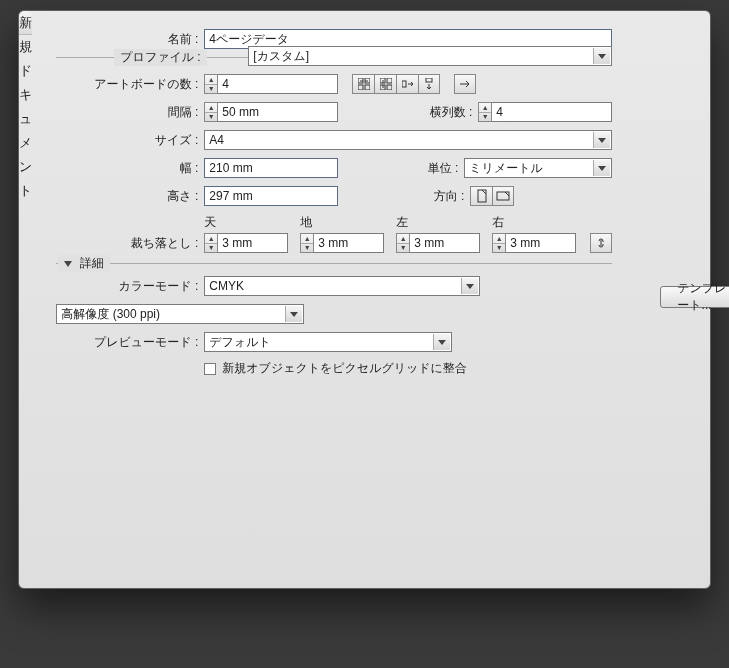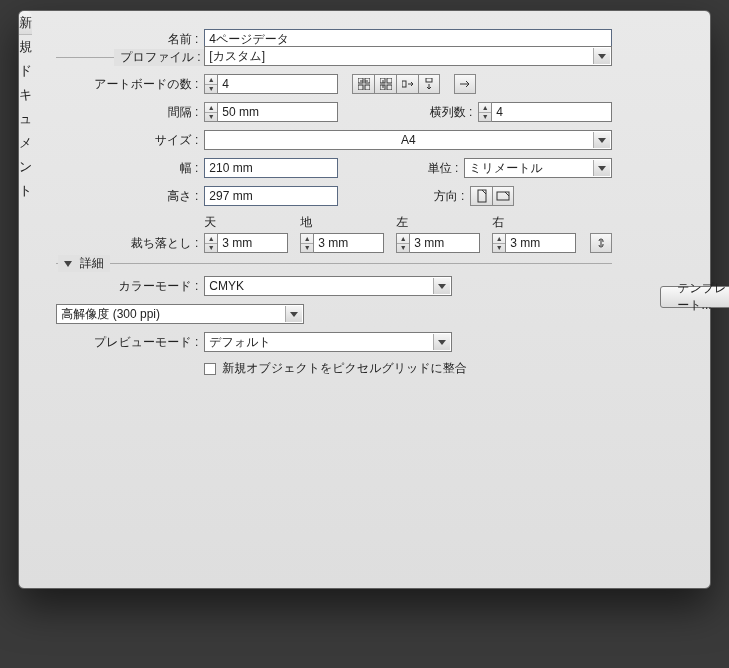--- a/index.html
+++ b/index.html
@@ -88,21 +88,21 @@
       <input class="txt wide" value="4ページデータ" style="">
     </div>
 
     <div class="fieldset" style="margin-left:0;">
       <div class="legend" style="left:58px;">
         <span>プロファイル :</span>
       </div>
 
       <div class="row" style="margin-top:-24px;">
         <div class="lbl"></div>
-        <div class="select" style="flex:1;">
+        <div class="select" style="flex:1;margin-left:44px;">
           <span>[カスタム]</span>
             <span class="tri"></span>
         </div>
       </div>
 
       <div class="row">
         <div class="lbl">アートボードの数 :</div>
         <div class="spin">
           <div class="btns">
               <span>▲</span>
@@ -166,21 +166,21 @@
           <div class="btns">
               <span>▲</span>
               <span>▼</span>
             </div>
           <input style="width: 120px;" value="4">
         </div>
       </div>
 
       <div class="row">
         <div class="lbl">サイズ :</div>
-        <div class="select" style="flex:1;justify-content:center;">
+        <div class="select" style="flex:1;">
           <span>A4</span>
             <span class="tri"></span>
         </div>
       </div>
 
       <div class="row">
         <div class="lbl">幅 :</div>
         <input class="txt" style="width: 134px;" value="210 mm">
         <div style="flex:1"></div>
         <div style="text-align:right;padding-right:6px;">単位 :</div>
@@ -261,21 +261,21 @@
       </div>
 
       <div class="fieldset" style="margin-left:0;margin-top:10px;">
         <div class="legend" style="left:2px;">
           <span class="disclosure"></span>
           <span>詳細</span>
         </div>
 
         <div class="row">
           <div class="lbl">カラーモード :</div>
-          <div class="select" style="width:248px;">
+          <div class="select" style="width:276px;">
             <span>CMYK</span>
               <span class="tri"></span>
           </div>
         </div>
         <div class="row">
           <div class="select" style="width:248px;text-align:center;">
             <span>高解像度 (300 ppi)</span>
               <span class="tri"></span>
           </div>
         </div>

